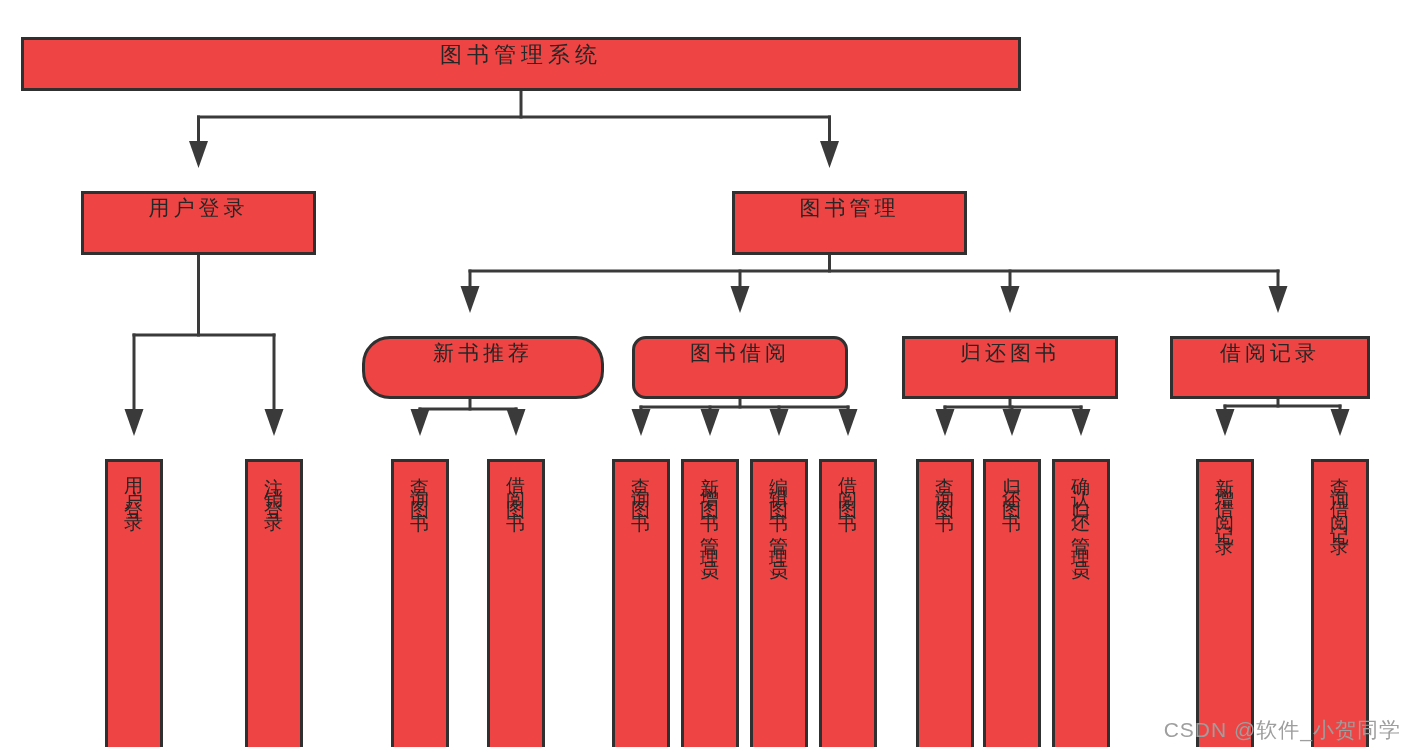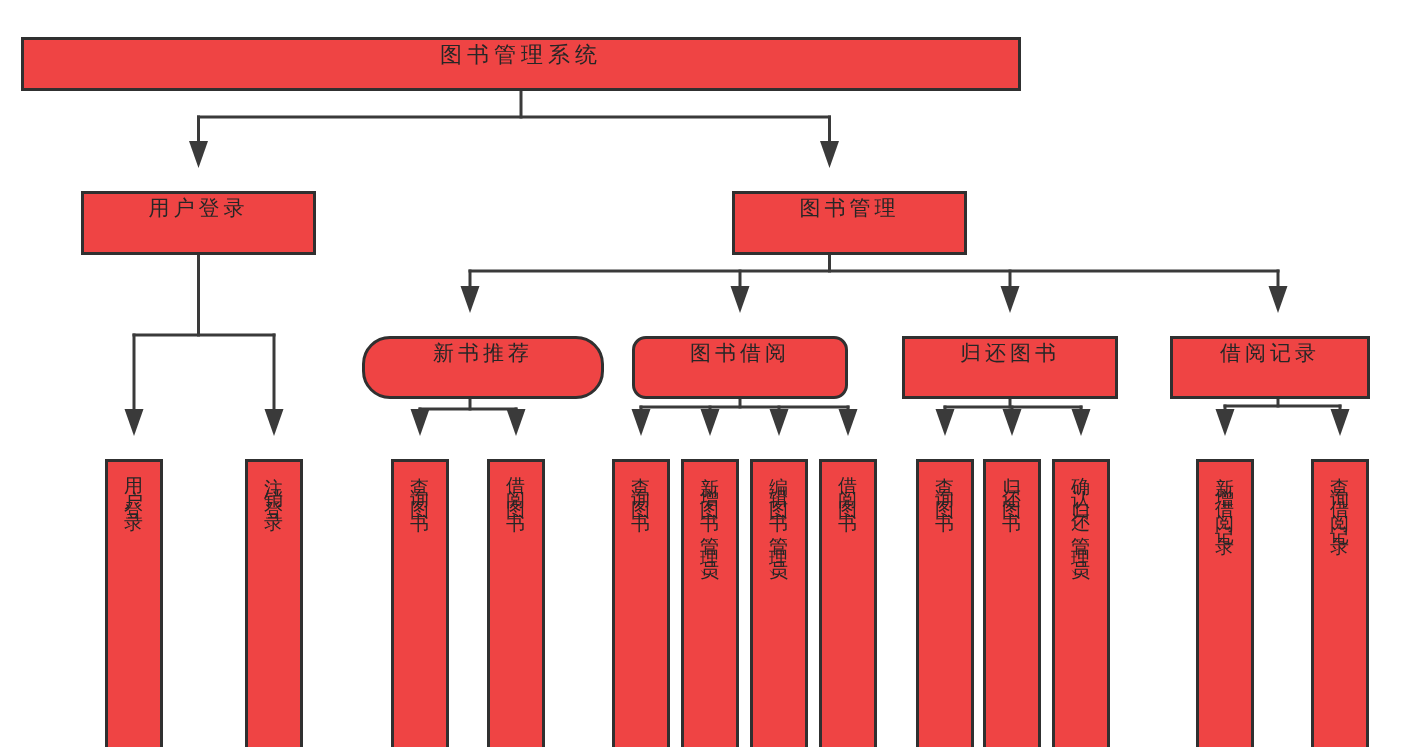--- a/index.html
+++ b/index.html
@@ -178,13 +178,14 @@
       <div class="node vertical" style="left: 1052px; top: 436px; width: 58px; height: 302px;">
         <span class="label">确认归还（管理员）</span>
       </div>
       <div class="node vertical" style="left: 1196px; top: 436px; width: 58px; height: 302px;">
         <span class="label">新增借阅记录</span>
       </div>
       <div class="node vertical" style="left: 1311px; top: 436px; width: 58px; height: 302px;">
         <span class="label">查询借阅记录</span>
       </div>
     </div>
+  <div id="watermark">CSDN @软件_小贺同学</div>
 </div>
 
 </body></html>

